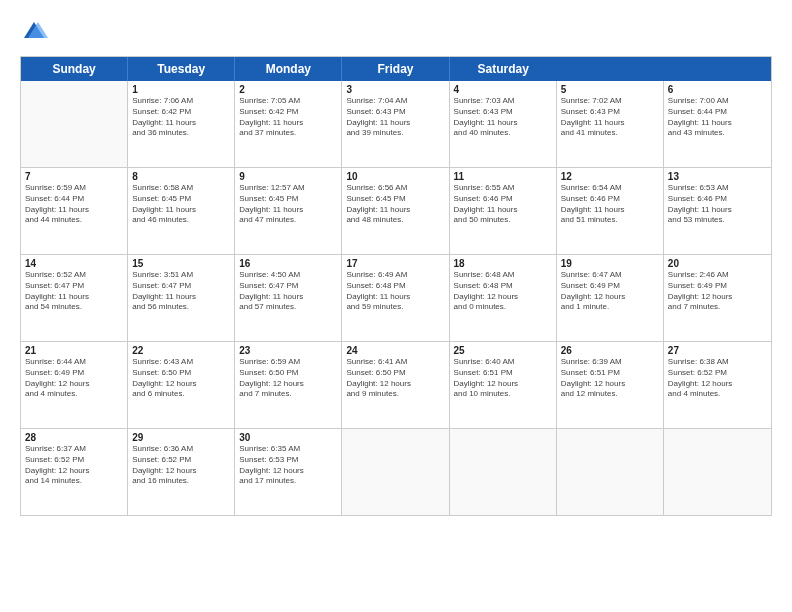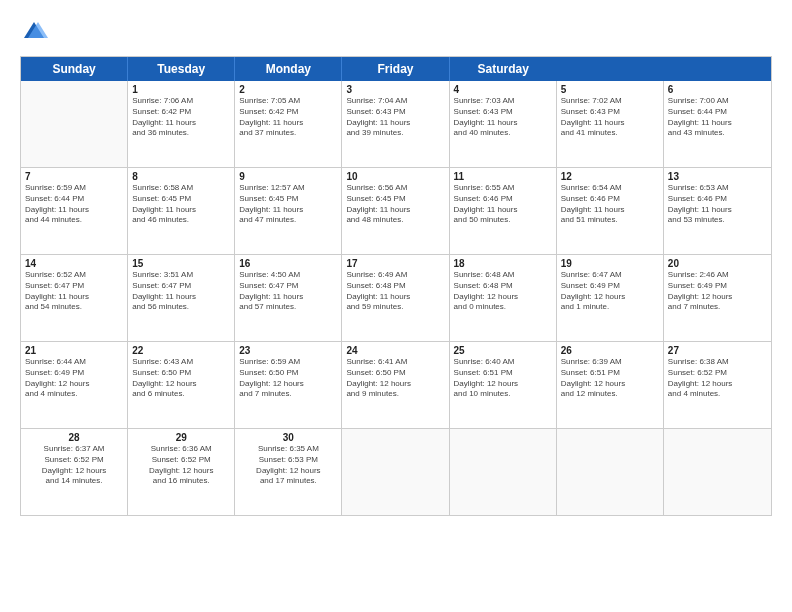--- a/index.html
+++ b/index.html
@@ -76,21 +76,21 @@
       flex: 1;
       display: flex;
       flex-direction: column;
     }
     .cal-row {
       display: grid;
       grid-template-columns: repeat(7, 1fr);
       flex: 1;
       border-bottom: 1px solid #ccc;
     }
-    .cal-row:last-child { border-bottom: none; text-align: center; }
+    .cal-row:last-child { border-bottom: none; }
     .cal-cell {
       border-right: 1px solid #ccc;
       padding: 3px 4px;
       font-size: 8.5px;
       color: #333;
       vertical-align: top;
       min-height: 0;
     }
     .cal-cell:last-child { border-right: none; }
     .cal-cell.empty { background: #f9f9f9; }

